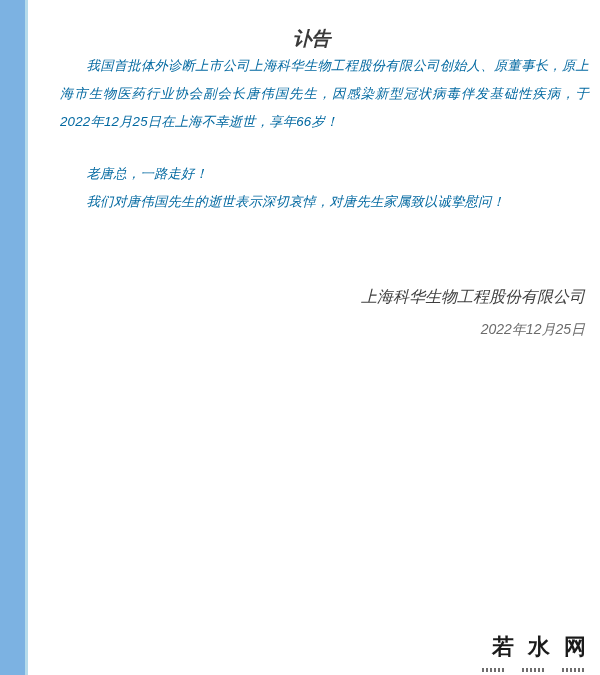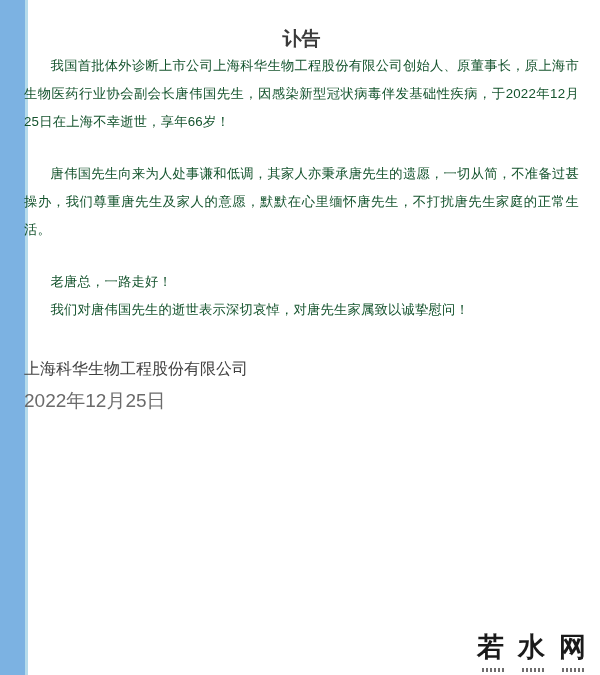--- a/index.html
+++ b/index.html
@@ -14,69 +14,72 @@
   }
   .accent-bar {
     position: absolute;
     left: 0; top: 0;
     width: 28px; height: 675px;
     background: #7cb2e2;
     border-right: 3px solid #b5dbeb;
   }
   .content {
     position: absolute;
-    left: 20px; top: 0;
+    left: 30px; top: 0;
     width: 565px; height: 675px;
     padding: 0 6px 0 4px;
+    font-style: italic;
   }
   .notice-title {
     margin-top: 26px;
     text-align: center;
     font-size: 19px;
     line-height: 26px;
     font-weight: bold;
     color: #3a3a3a;
   }
   .notice-date {
     margin: 8px 0 32px 0;
     text-align: center;
     font-size: 12px;
     line-height: 16px;
     color: #b3b3b3;
   }
   .body-para {
     font-size: 13.3px;
     line-height: 28px;
-    color: #14532d;
+    color: #0369a1;
     text-indent: 2em;
     margin-bottom: 24px;
     text-align: justify;
     letter-spacing: 0.2px;
+    margin-left: 26px;
   }
   .body-para.last { margin-bottom: 0; }
   .signature {
-    margin-top: 34px;
+    margin-top: 70px;
+    text-align: right;
     padding-right: 4px;
   }
   .signature-company {
     font-size: 16px;
     line-height: 22px;
     color: #3f3f3f;
   }
   .signature-date {
     margin-top: 10px;
-    font-size: 19px;
+    font-size: 14px;
     line-height: 22px;
     color: #6b6b6b;
   }
   .watermark {
     position: absolute;
     right: 0;
     bottom: 10px;
-    font-size: 27px;
+    font-size: 22px;
     line-height: 36px;
     font-weight: bold;
     letter-spacing: 14px;
     color: #1a1a1a;
     font-family: "DejaVu Sans", sans-serif;
     white-space: nowrap;
   }
   .watermark-subtext {
     position: absolute;
     right: 14px;
@@ -97,21 +100,20 @@
 <div class="accent-bar"></div>
 
 <div class="content">
 
   <h1 class="notice-title">讣告</h1>
 
 
   <p class="body-para">我国首批体外诊断上市公司上海科华生物工程股份有限公司创始人、原董事长，原上海市生物医药行业协会副会长唐伟国先生，因感染新型冠状病毒伴发基础性疾病，于2022年12月25日在上海不幸逝世，享年66岁！</p>
 
 
-  <p class="body-para">唐伟国先生向来为人处事谦和低调，其家人亦秉承唐先生的遗愿，一切从简，不准备过甚操办，我们尊重唐先生及家人的意愿，默默在心里缅怀唐先生，不打扰唐先生家庭的正常生活。</p>
 
   <p class="body-para last">老唐总，一路走好！</p>
 
   <p class="body-para">我们对唐伟国先生的逝世表示深切哀悼，对唐先生家属致以诚挚慰问！</p>
 
   <div class="signature">
     <div class="signature-company">上海科华生物工程股份有限公司</div>
     <div class="signature-date">2022年12月25日</div>
   </div>
 

